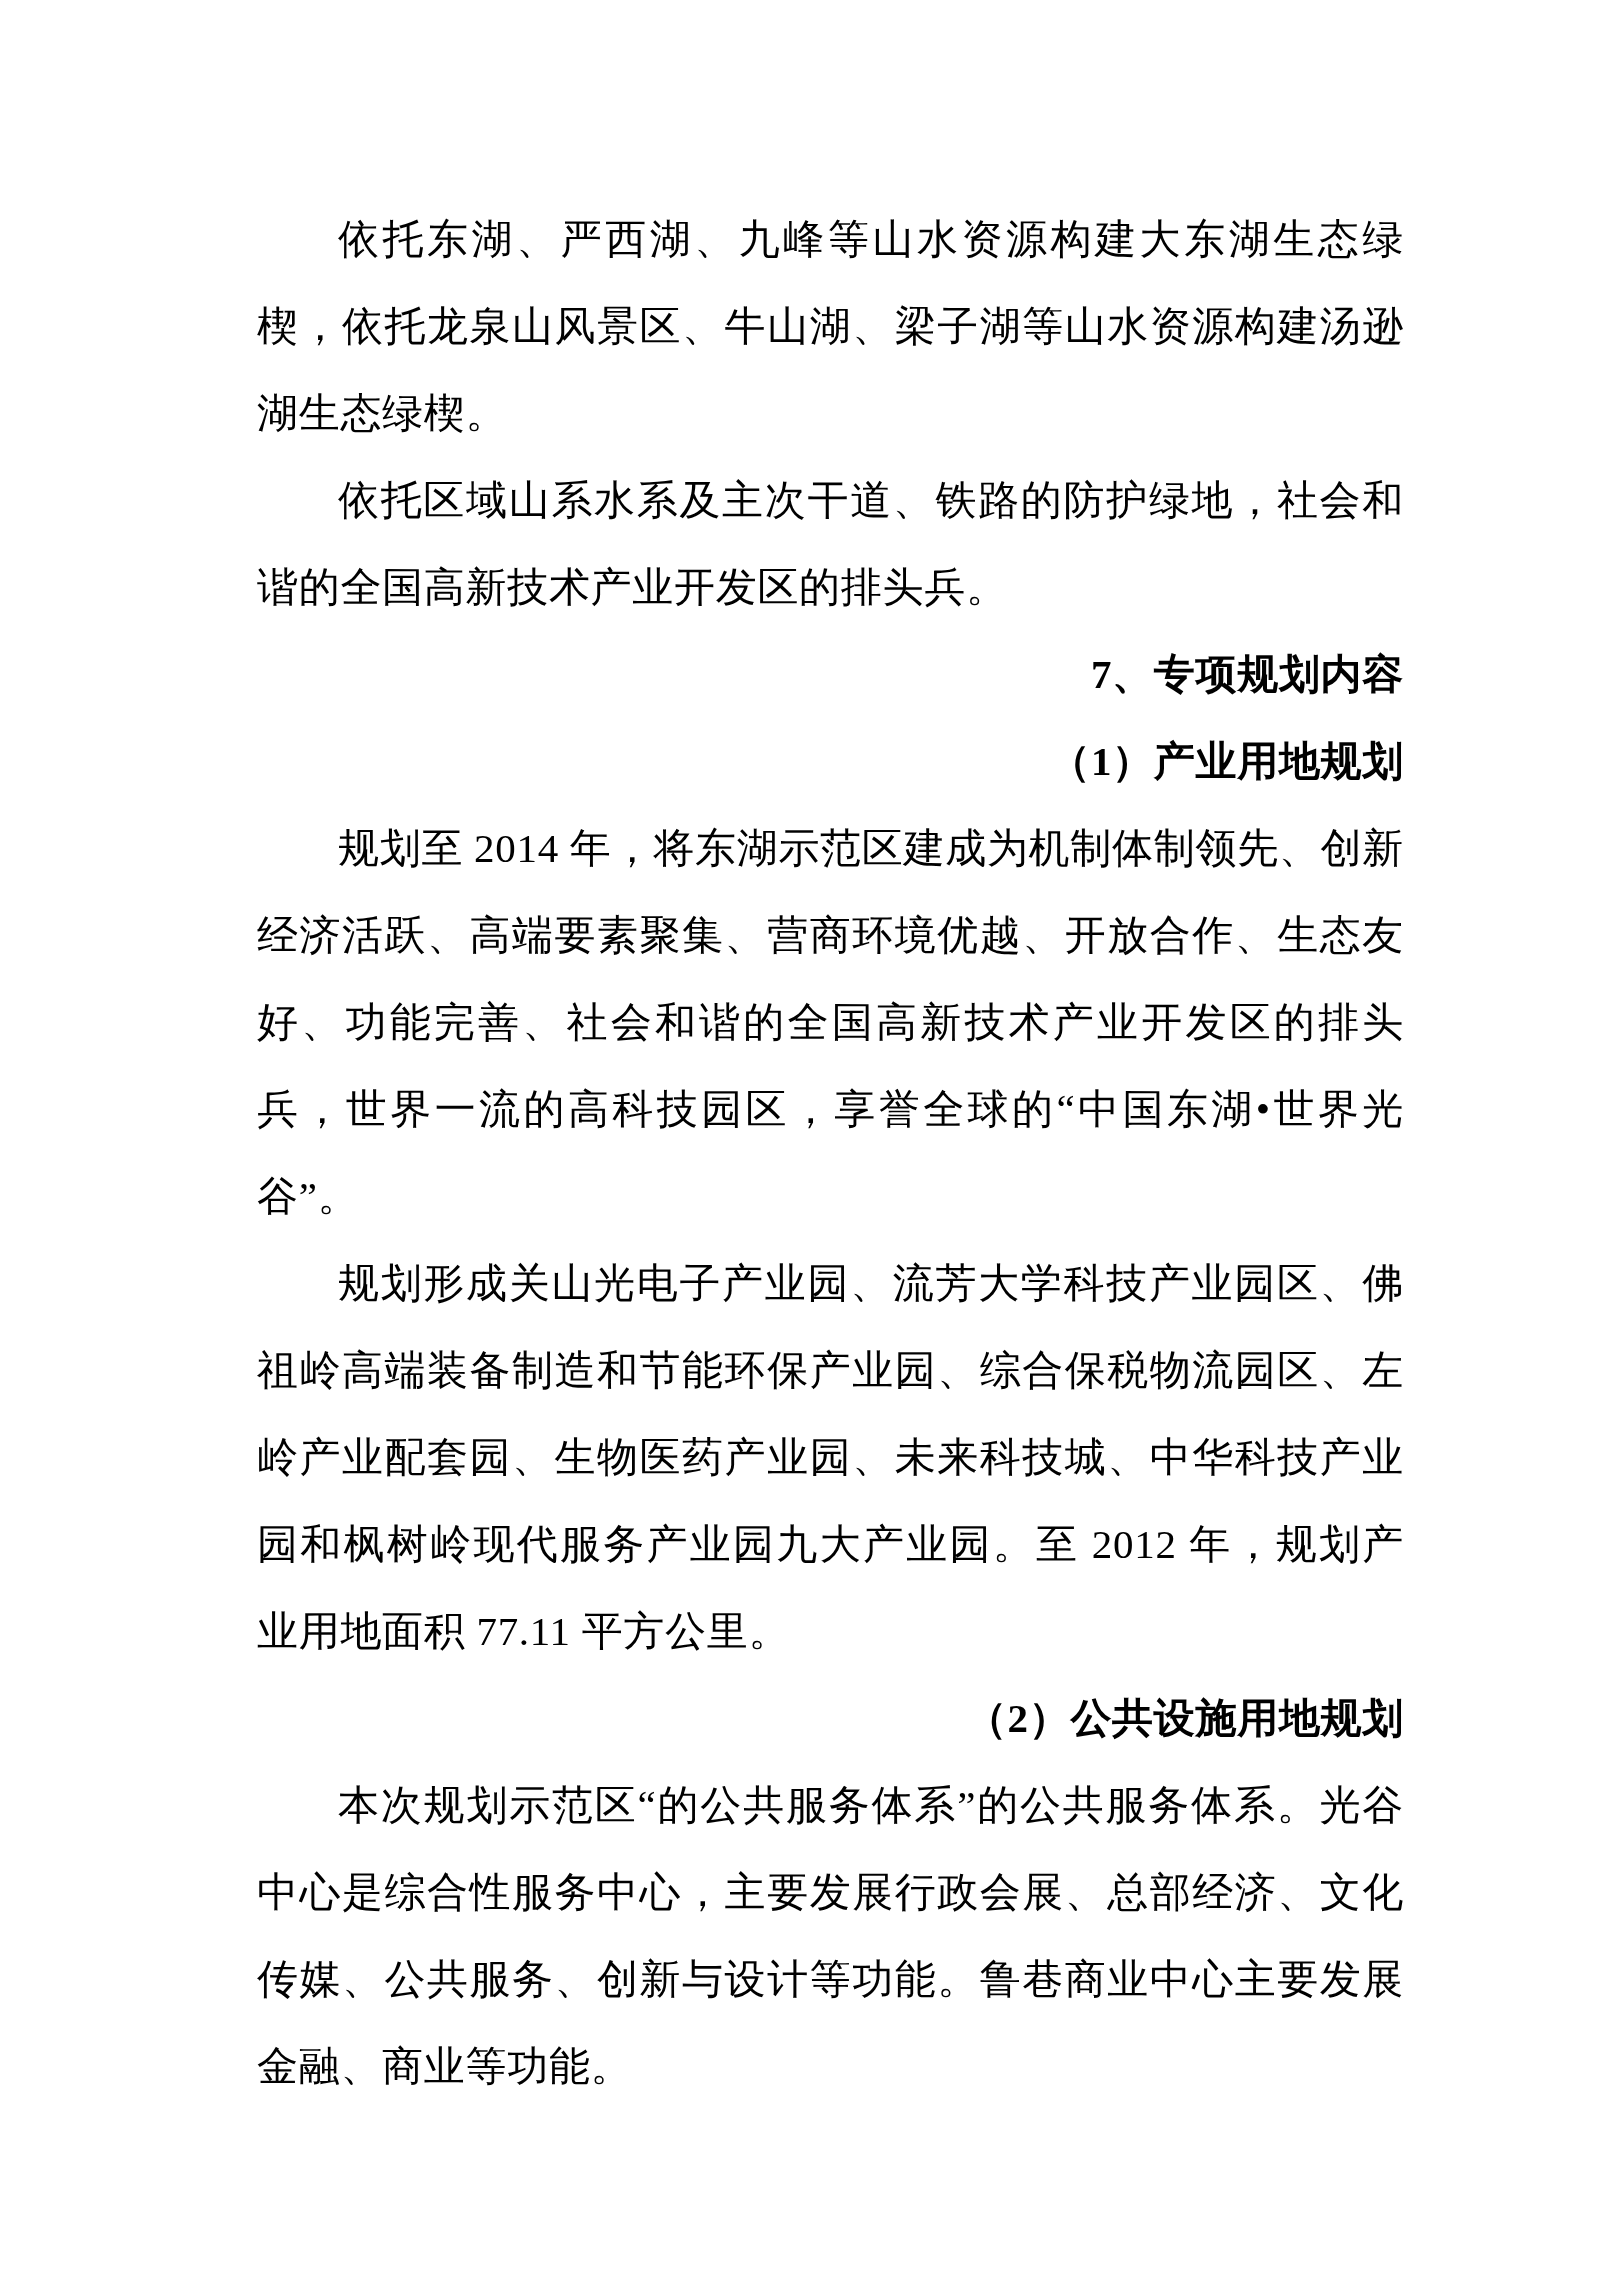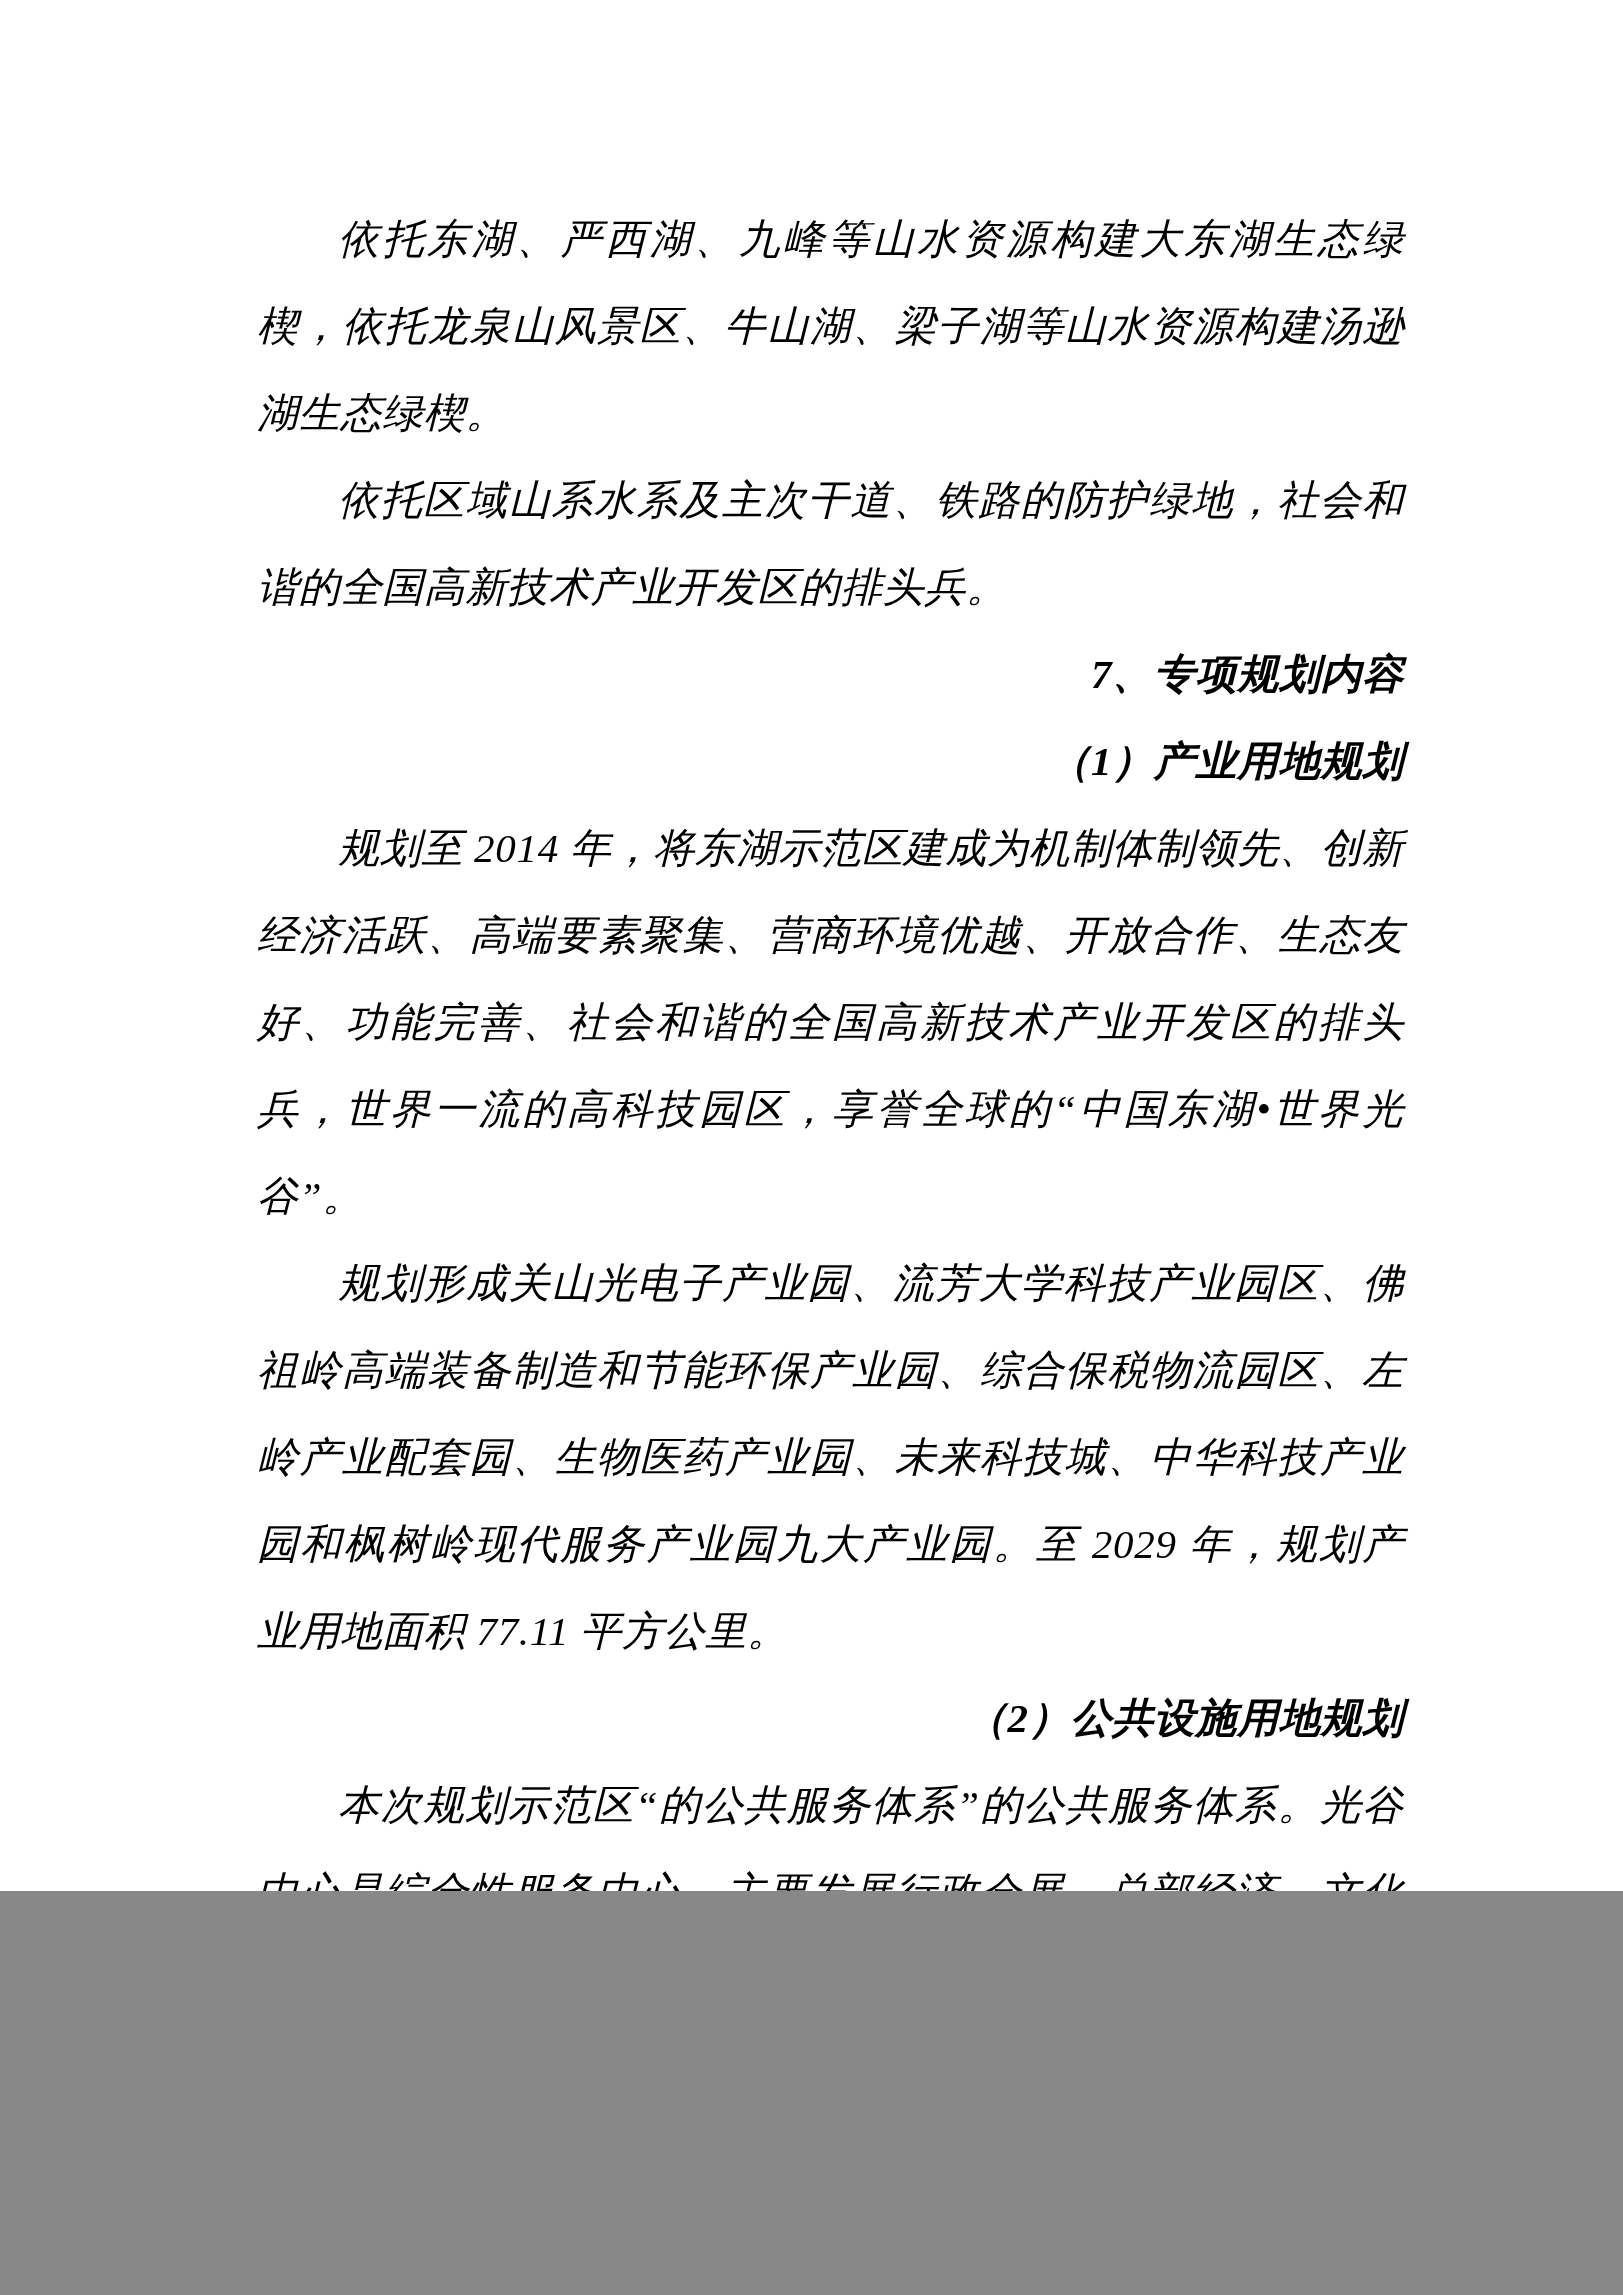--- a/index.html
+++ b/index.html
@@ -3,26 +3,25 @@
 <meta charset="utf-8">
 <style>
   html, body {
     margin: 0;
     padding: 0;
     background: #888;
   }
   .page {
     position: relative;
     width: 1623px;
-    height: 1891px;
+    height: 2295px;
     margin: 0 auto;
     background: #ffffff;
     overflow: hidden;
     font-family: "Liberation Serif", "DejaVu Serif", serif;
-    font-style: italic;
     color: #000000;
   }
   .doc-content {
     position: absolute;
     left: 257px;
     top: 196px;
     width: 1147px;
   }
   .para,
   .heading {
@@ -42,18 +41,18 @@
 </head>
 <body>
 
 <div class="page">
   <div class="doc-content">
       <p class="para">依托东湖、严西湖、九峰等山水资源构建大东湖生态绿楔，依托龙泉山风景区、牛山湖、梁子湖等山水资源构建汤逊湖生态绿楔。</p>
       <p class="para">依托区域山系水系及主次干道、铁路的防护绿地，社会和谐的全国高新技术产业开发区的排头兵。</p>
       <p class="heading">7、专项规划内容</p>
       <p class="heading">（1）产业用地规划</p>
       <p class="para">规划至 2014 年，将东湖示范区建成为机制体制领先、创新经济活跃、高端要素聚集、营商环境优越、开放合作、生态友好、功能完善、社会和谐的全国高新技术产业开发区的排头兵，世界一流的高科技园区，享誉全球的“中国东湖•世界光谷”。</p>
-      <p class="para">规划形成关山光电子产业园、流芳大学科技产业园区、佛祖岭高端装备制造和节能环保产业园、综合保税物流园区、左岭产业配套园、生物医药产业园、未来科技城、中华科技产业园和枫树岭现代服务产业园九大产业园。至 2029 年，规划产业用地面积 77.11 平方公里。</p>
+      <p class="para">规划形成关山光电子产业园、流芳大学科技产业园区、佛祖岭高端装备制造和节能环保产业园、综合保税物流园区、左岭产业配套园、生物医药产业园、未来科技城、中华科技产业园和枫树岭现代服务产业园九大产业园。至 2012 年，规划产业用地面积 77.11 平方公里。</p>
       <p class="heading">（2）公共设施用地规划</p>
       <p class="para">本次规划示范区“的公共服务体系”的公共服务体系。光谷中心是综合性服务中心，主要发展行政会展、总部经济、文化传媒、公共服务、创新与设计等功能。鲁巷商业中心主要发展金融、商业等功能。</p>
     </div>
 </div>
 
 
 </body></html>

